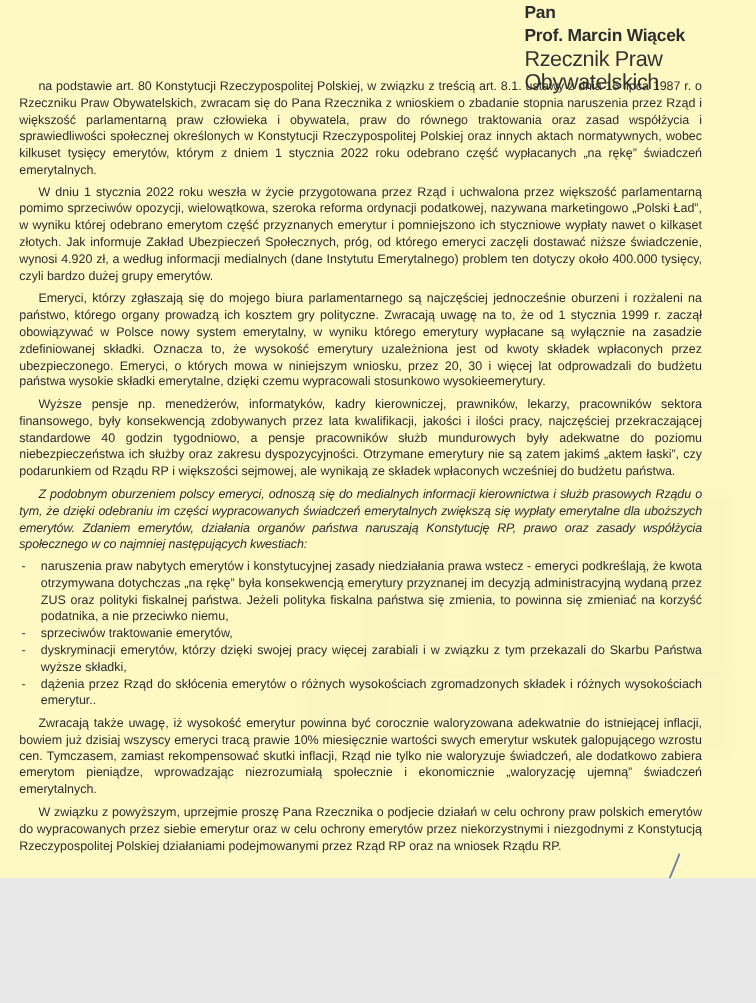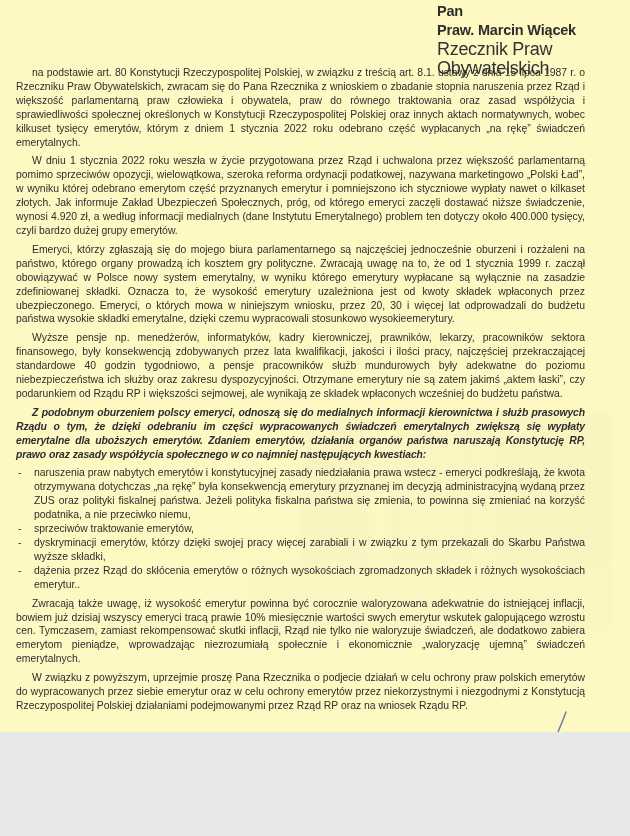--- a/index.html
+++ b/index.html
@@ -21,21 +21,21 @@
   .recipient .name{font-weight:bold;font-size:14.5px;letter-spacing:-0.2px;}
   .recipient .title{font-size:18px;letter-spacing:-0.3px;color:#333;}
 
   
   .content{
     position:absolute;top:66px;left:16px;width:569px;
     font-size:10.4px;line-height:13.9px;
     text-align:justify;
   }
   .content p{margin:0 0 5px;text-indent:16px;}
-  .content p.em{font-weight:bold;font-style:italic;letter-spacing:-0.1px;}
+  .content p.em{font-weight:normal;font-style:italic;letter-spacing:-0.1px;}
   .dash-list{margin:0 0 5px;padding:0;list-style:none;}
   .dash-list li{position:relative;padding-left:18px;margin:0;}
   .dash-list .dash{position:absolute;left:2px;top:0;text-indent:0;}
 
   
   .watermark{
     position:absolute;pointer-events:none;
     background:
       linear-gradient(90deg, rgba(110,110,125,.06) 0 22%, rgba(110,110,125,.02) 22% 30%,
                       rgba(110,110,125,.055) 30% 55%, rgba(110,110,125,.025) 55% 62%,
@@ -80,21 +80,21 @@
     pointer-events:none;
   }
 </style>
 </head>
 <body>
 
 <div class="page">
 
   <div class="recipient">
     <div class="salutation">Pan</div>
-    <div class="name">Praw. Marcin Wiącek</div>
+    <div class="name">Prof. Marcin Wiącek</div>
     <div class="title">Rzecznik Praw Obywatelskich</div>
   </div>
 
   <div class="watermark wm-a"></div>
   <div class="watermark wm-b"></div>
 
   <div class="content">
     <p>na podstawie art. 80 Konstytucji Rzeczypospolitej Polskiej, w związku z treścią art. 8.1. ustawy z dnia 15 lipca 1987 r. o Rzeczniku Praw Obywatelskich, zwracam się do Pana Rzecznika z wnioskiem o zbadanie stopnia naruszenia przez Rząd i większość parlamentarną praw człowieka i obywatela, praw do równego traktowania oraz zasad współżycia i sprawiedliwości społecznej określonych w Konstytucji Rzeczypospolitej Polskiej oraz innych aktach normatywnych, wobec kilkuset tysięcy emerytów, którym z dniem 1 stycznia 2022 roku odebrano część wypłacanych „na rękę” świadczeń emerytalnych.</p>
     <p>W dniu 1 stycznia 2022 roku weszła w życie przygotowana przez Rząd i uchwalona przez większość parlamentarną pomimo sprzeciwów opozycji, wielowątkowa, szeroka reforma ordynacji podatkowej, nazywana marketingowo „Polski Ład”, w wyniku której odebrano emerytom część przyznanych emerytur i pomniejszono ich styczniowe wypłaty nawet o kilkaset złotych. Jak informuje Zakład Ubezpieczeń Społecznych, próg, od którego emeryci zaczęli dostawać niższe świadczenie, wynosi 4.920 zł, a według informacji medialnych (dane Instytutu Emerytalnego) problem ten dotyczy około 400.000 tysięcy, czyli bardzo dużej grupy emerytów.</p>
     <p>Emeryci, którzy zgłaszają się do mojego biura parlamentarnego są najczęściej jednocześnie oburzeni i rozżaleni na państwo, którego organy prowadzą ich kosztem gry polityczne. Zwracają uwagę na to, że od 1 stycznia 1999 r. zaczął obowiązywać w Polsce nowy system emerytalny, w wyniku którego emerytury wypłacane są wyłącznie na zasadzie zdefiniowanej składki. Oznacza to, że wysokość emerytury uzależniona jest od kwoty składek wpłaconych przez ubezpieczonego. Emeryci, o których mowa w niniejszym wniosku, przez 20, 30 i więcej lat odprowadzali do budżetu państwa wysokie składki emerytalne, dzięki czemu wypracowali stosunkowo wysokieemerytury.</p>

